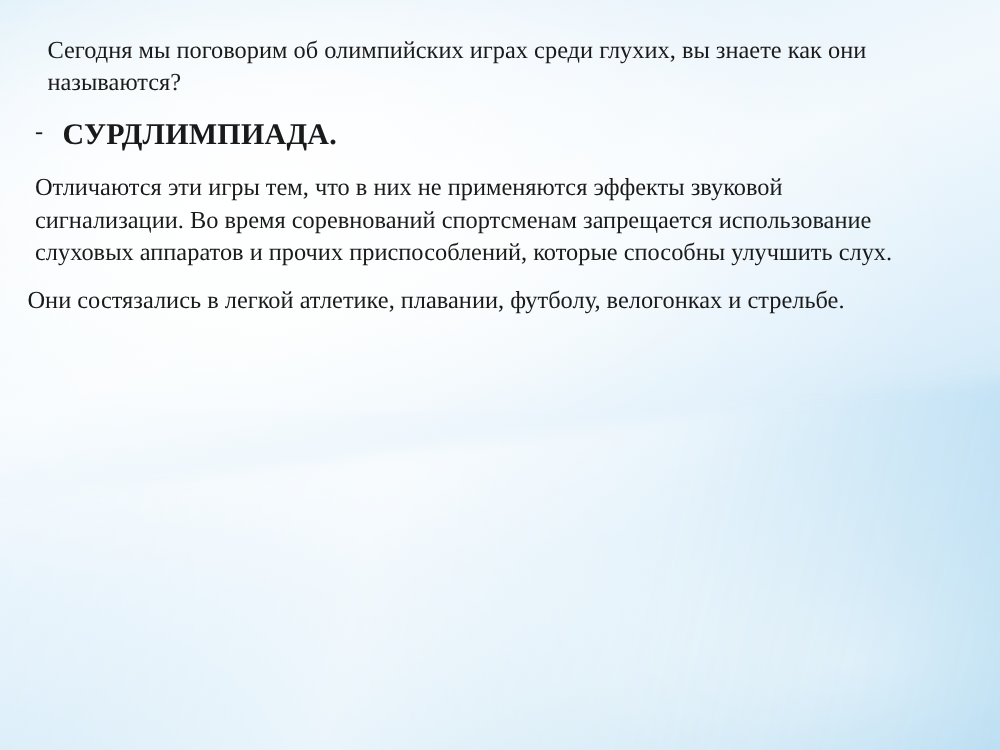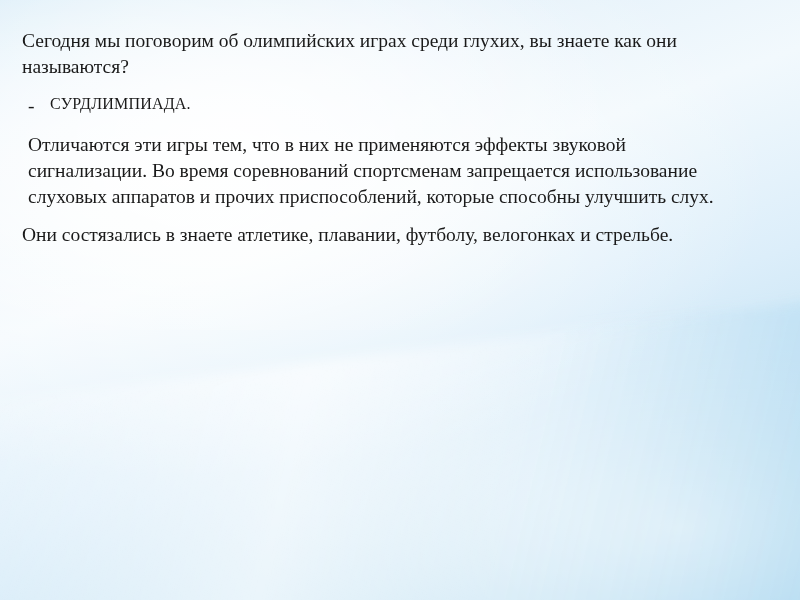--- a/index.html
+++ b/index.html
@@ -51,41 +51,42 @@
     padding: 28px 52px 0 22px;
   }
   .para {
     color: #1a1a1a;
     font-size: 19.5px;
     line-height: 1.32;
     margin: 0 0 9px 0;
     text-align: left;
   }
   .para.intro {
-    margin-left: 0;
+    margin-left: 16px;
     margin-bottom: 14px;
   }
   .bullet-row {
     display: flex;
     align-items: flex-start;
     margin: 0 0 13px 0;
     padding-left: 6px;
   }
   .bullet-dash {
     flex: 0 0 auto;
     width: 22px;
     color: #1a1a1a;
     font-size: 19.5px;
     line-height: 1.32;
   }
   .bullet-text {
     color: #1a1a1a;
-    font-size: 16px;
+    font-size: 24px;
     line-height: 1.32;
     letter-spacing: 0.2px;
+    font-weight: bold;
   }
   .indent {
     padding-left: 6px;
   }
   .block-gap {
     margin-bottom: 13px;
   }
 </style>
 </head>
 <body>
@@ -97,16 +98,16 @@
 
     <div class="bullet-row">
       <span class="bullet-dash">-</span>
       <span class="bullet-text">СУРДЛИМПИАДА.</span>
     </div>
 
     <p class="para indent block-gap">Отличаются эти игры тем, что в них не применяются эффекты звуковой сигнализации. Во время соревнований спортсменам запрещается использование слуховых аппаратов и прочих приспособлений, которые способны улучшить слух.</p>
 
 
 
-    <p class="para">Они состязались в знаете атлетике, плавании, футболу, велогонках и стрельбе.</p>
+    <p class="para">Они состязались в легкой атлетике, плавании, футболу, велогонках и стрельбе.</p>
 
   </div>
 </div>
 
 </body></html>

